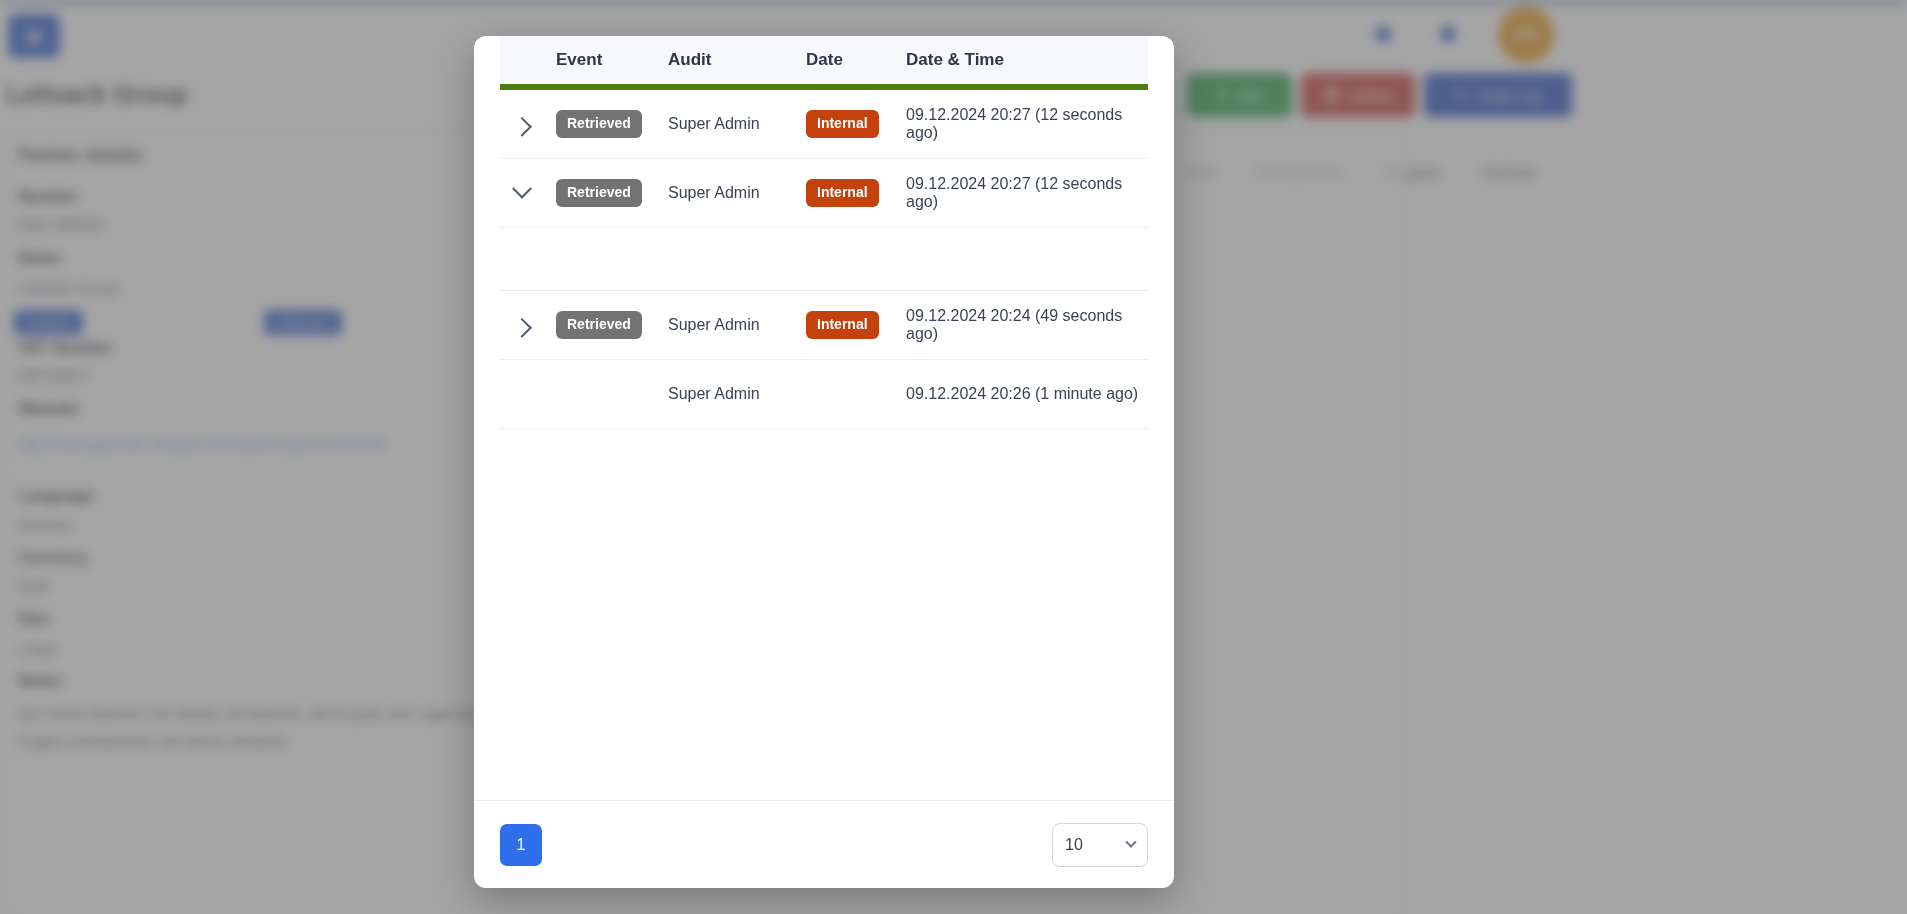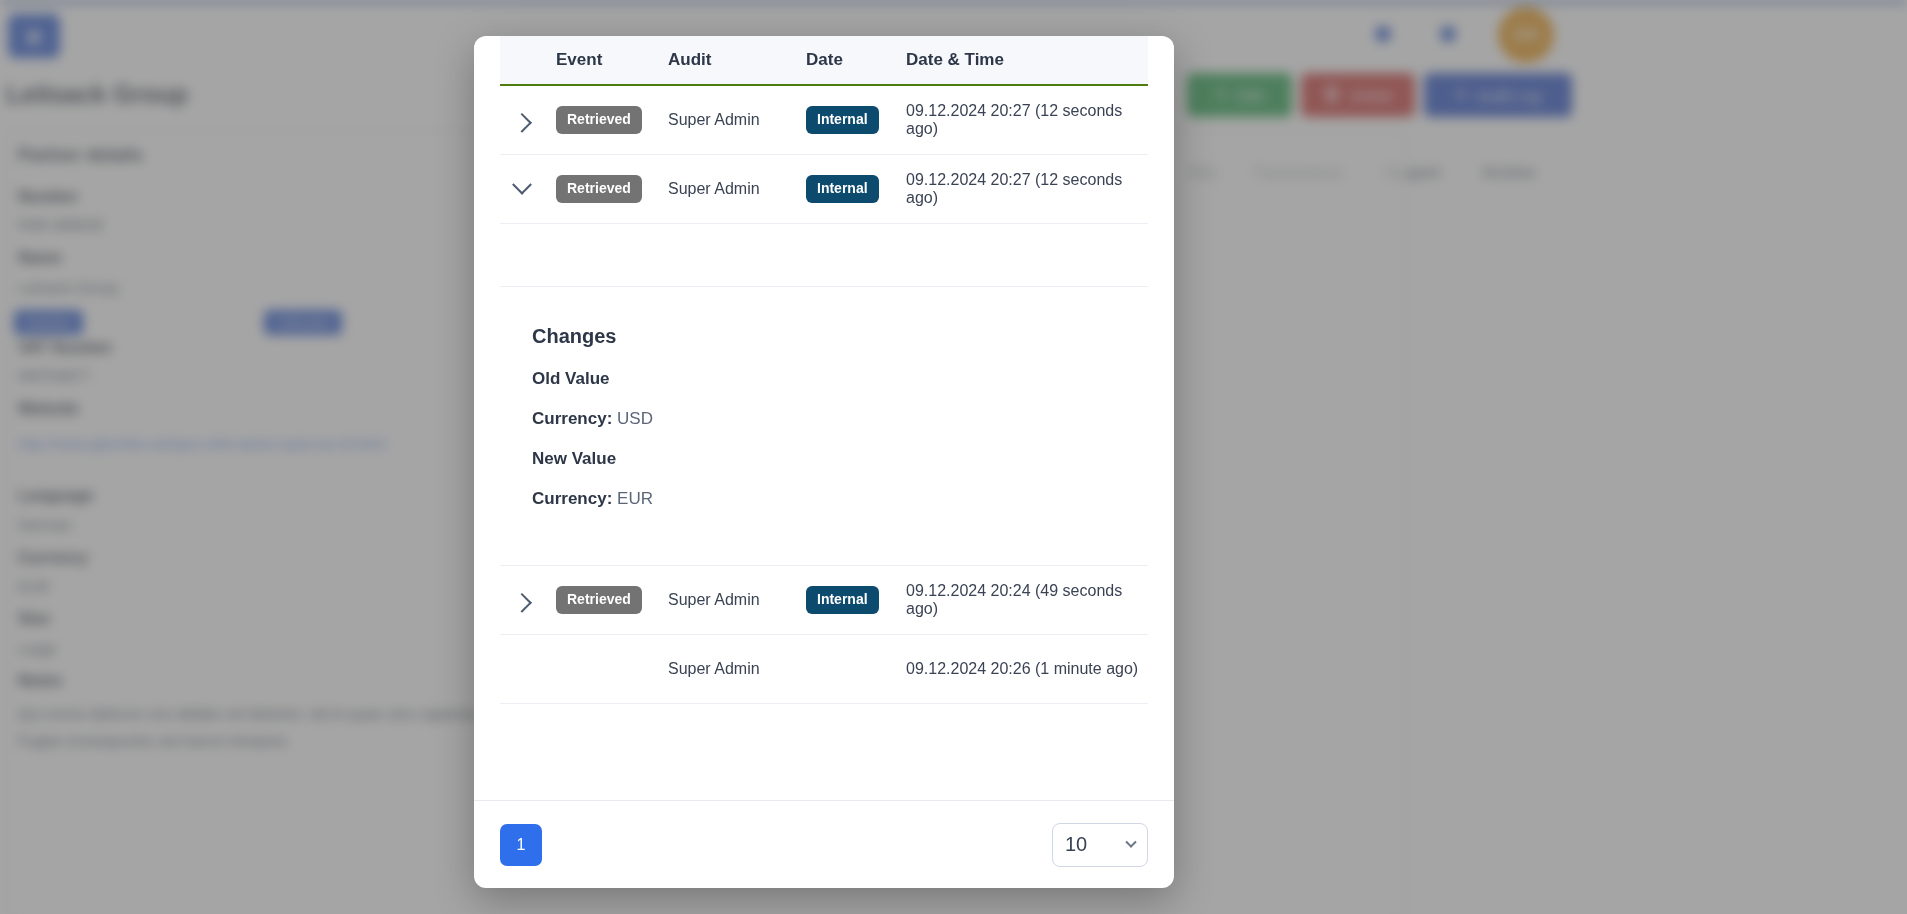--- a/index.html
+++ b/index.html
@@ -125,21 +125,21 @@
   .modal-body::-webkit-scrollbar { width: 6px; }
   .modal-body::-webkit-scrollbar-track { background: transparent; }
   .modal-body::-webkit-scrollbar-thumb { background: #c6cbd4; border-radius: 3px; }
 
   table.audit { width: 100%; border-collapse: collapse; table-layout: fixed; }
   table.audit thead th {
     background: #f7f8fb;
     text-align: left;
     font-size: 17px; font-weight: bold; color: #2d3748;
     padding: 14px 0 14px 0;
-    border-bottom: 2px solid #4d7c0f;
+    border-bottom: 6px solid #4d7c0f;
   }
   th.c-chev { width: 56px; }
   th.c-event { width: 112px; }
   th.c-user { width: 138px; }
   th.c-type { width: 100px; }
   th.c-date { width: auto; }
 
   table.audit tbody td {
     padding: 12px 0;
     border-bottom: 1px solid #eceef3;
@@ -166,21 +166,21 @@
   .badge {
     display: inline-block;
     padding: 5px 11px;
     border-radius: 6px;
     font-size: 14px; font-weight: bold;
     color: #ffffff;
     line-height: 1.25;
   }
   .badge-retrieved { background: #737373; }
   .badge-updated   { background: #f7881f; }
-  .badge-internal  { background: #0c4a6e; }
+  .badge-internal  { background: #c2410c; }
 
   .changes-panel { padding: 26px 0 24px 32px; }
   .changes-title {
     font-size: 20px; font-weight: bold; color: #2d3748; margin-bottom: 21px;
   }
   .chg-heading {
     font-size: 17px; font-weight: bold; color: #2d3748; margin-bottom: 20px;
   }
   .chg-line { font-size: 17px; color: #4a5568; margin-bottom: 20px; }
   .chg-line .k { font-weight: bold; color: #2d3748; }
@@ -199,21 +199,21 @@
   .pager-btn {
     min-width: 42px; height: 42px; padding: 0 12px;
     border-radius: 7px; border: none;
     background: #2f6fec; color: #fff;
     font-size: 16px; cursor: pointer;
     display: flex; align-items: center; justify-content: center;
   }
   .rows-select {
     height: 44px; min-width: 96px;
     border: 1px solid #cfd6e4; border-radius: 8px;
-    background: #fff; color: #3a4354; font-size: 20px;
+    background: #fff; color: #3a4354; font-size: 16px;
     padding: 0 12px;
     display: flex; align-items: center; justify-content: space-between; gap: 10px;
     cursor: pointer;
   }
   .rows-caret {
     width: 8px; height: 8px;
     border-right: 2px solid #6b7688; border-bottom: 2px solid #6b7688;
     transform: rotate(45deg) translate(-2px,-2px);
   }
 </style>
@@ -319,31 +319,20 @@
             <td><span class="badge badge-retrieved">Retrieved</span></td>
             <td>Super Admin</td>
             <td><span class="badge badge-internal">Internal</span></td>
             <td>09.12.2024 20:27 (12 seconds ago)</td>
           </tr>
           <tr class="detail-row">
             <td colspan="5">
               <div class="empty-detail"></div>
             </td>
           </tr>
-          <tr class="detail-row">
-            <td colspan="5">
-              <div class="changes-panel">
-                <div class="changes-title">Changes</div>
-                <div class="chg-heading">Old Value</div>
-                <div class="chg-line"><span class="k">Currency:</span> <span class="v">USD</span></div>
-                <div class="chg-heading">New Value</div>
-                <div class="chg-line"><span class="k">Currency:</span> <span class="v">EUR</span></div>
-              </div>
-            </td>
-          </tr>
           <tr>
             <td>
               <div class="chev-wrap">
                 <span class="chev right"></span>
               </div>
             </td>
             <td><span class="badge badge-retrieved">Retrieved</span></td>
             <td>Super Admin</td>
             <td><span class="badge badge-internal">Internal</span></td>
             <td>09.12.2024 20:24 (49 seconds ago)</td>

